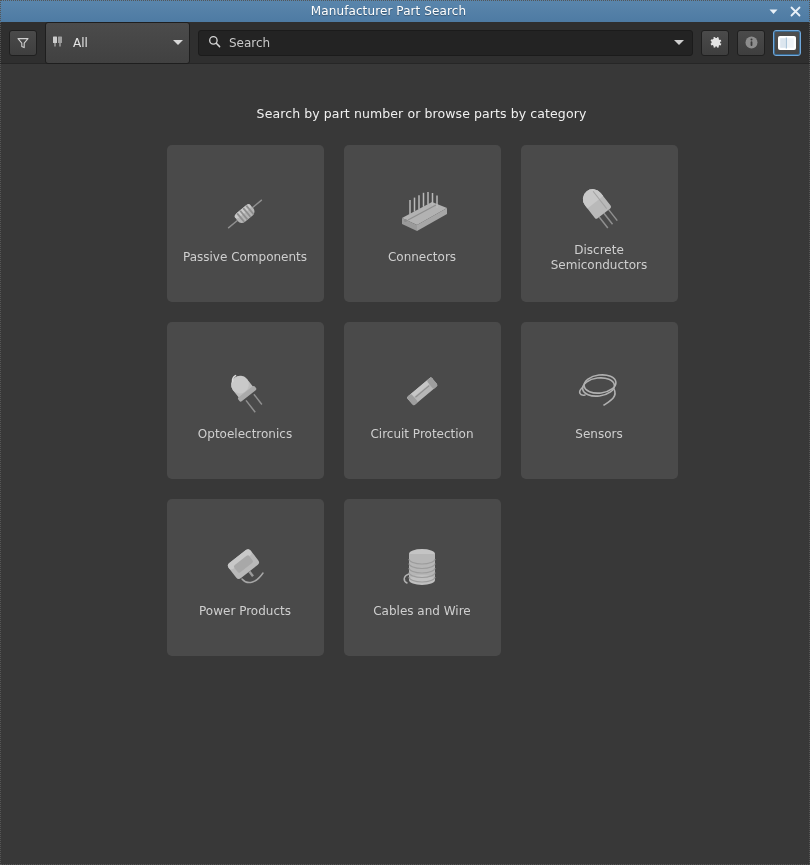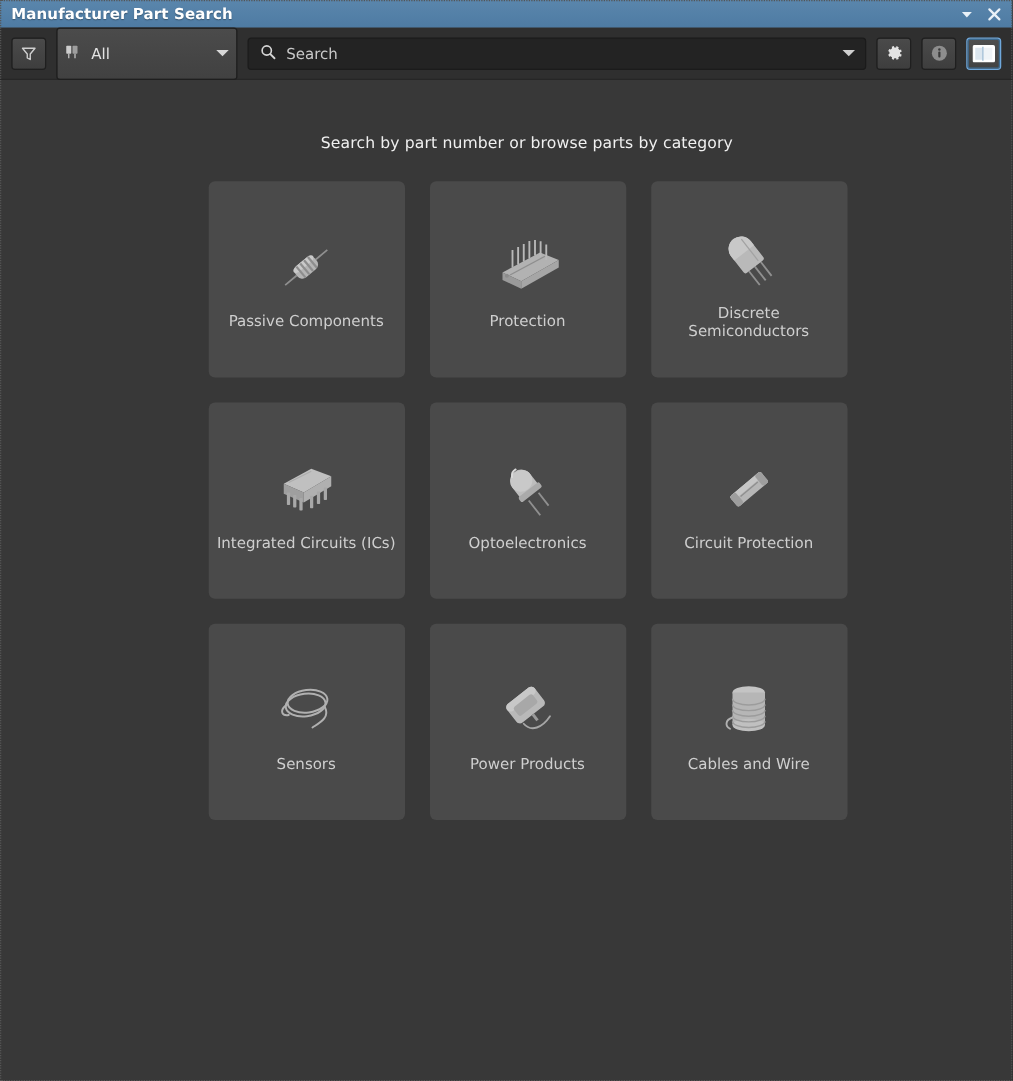--- a/index.html
+++ b/index.html
@@ -32,26 +32,27 @@
     background: linear-gradient(#5a86ac, #4e7ba3);
     display: flex;
     align-items: center;
     padding: 0 6px 0 9px;
     box-sizing: border-box;
     position: relative;
   }
   .titlebar-title {
     color: #ffffff;
     font-size: 12px;
-    font-weight: bold;
+    font-weight: normal;
     letter-spacing: .1px;
     text-shadow: 0 1px 1px rgba(0,0,0,.35);
     flex: 1 1 auto;
     white-space: nowrap;
     overflow: hidden;
+    text-align: center;
   }
   .titlebar-buttons {
     display: flex;
     align-items: center;
     gap: 11px;
     padding-right: 3px;
   }
   .tb-btn {
     color: #e7eef5;
     font-size: 11px;
@@ -330,58 +331,37 @@
                 <path d="M31.5 18.8 V4.8"></path>
                   <path d="M36 16.4 V4"></path>
                   <path d="M40.5 17.4 V5"></path>
                 <path d="M45 20 V7.6"></path>
               </g>
               <path d="M16 32 L44 17" stroke="#8e8e8e" stroke-width="1.1"></path>
               <circle cx="13.5" cy="32.5" r="1.6" fill="#8c8c8c"></circle>
             </g>
           </svg>
         </div>
-        <div class="tile-label">Protection</div>
+        <div class="tile-label">Connectors</div>
       </div>
 
       <div class="tile">
         <div class="tile-icon">
           <svg width="56" height="56" viewBox="0 0 56 56">
             <g transform="rotate(-38 28 28)">
               <path d="M22 36 V50 M28 36 V50 M34 36 V50" stroke="#8f8f8f" stroke-width="1.5"></path>
               <path d="M18 18 a10 10 0 0 1 20 0 V34 a2 2 0 0 1 -2 2 H20 a2 2 0 0 1 -2 -2 Z" fill="#b9b9b9"></path>
               <path d="M18 18 a10 10 0 0 1 20 0 V22 H18 Z" fill="#c8c8c8"></path>
               <path d="M33 12 V34" stroke="#a2a2a2" stroke-width="1"></path>
             </g>
           </svg>
         </div>
         <div class="tile-label">Discrete Semiconductors</div>
       </div>
 
-      <div class="tile">
-        <div class="tile-icon">
-          <svg width="60" height="52" viewBox="0 0 60 52">
-            <g>
-              <path d="M12 22 L34 10 L50 16 L28 29 Z" fill="#c0c0c0"></path>
-              <path d="M12 22 L28 29 L28 37 L12 30 Z" fill="#9f9f9f"></path>
-              <path d="M28 29 L50 16 L50 24 L28 37 Z" fill="#b0b0b0"></path>
-              <g fill="#a8a8a8">
-                <rect x="14.5" y="29" width="2.6" height="10" rx="0.6"></rect>
-                <rect x="19.5" y="31" width="2.6" height="10" rx="0.6"></rect>
-                <rect x="24.5" y="33.4" width="2.6" height="10" rx="0.6"></rect>
-                <rect x="33" y="31.5" width="2.6" height="10" rx="0.6"></rect>
-                <rect x="38.5" y="28.2" width="2.6" height="10" rx="0.6"></rect>
-                <rect x="44" y="25" width="2.6" height="10" rx="0.6"></rect>
-              </g>
-              <path d="M16 21 L34 12" stroke="#adadad" stroke-width="1"></path>
-            </g>
-          </svg>
-        </div>
-        <div class="tile-label">Integrated Circuits (ICs)</div>
-      </div>
 
       <div class="tile">
         <div class="tile-icon">
           <svg width="56" height="56" viewBox="0 0 56 56">
             <g transform="rotate(-38 28 28)">
               <path d="M23 36 V51 M33 36 V49" stroke="#8f8f8f" stroke-width="1.5"></path>
               <path d="M19 20 a9 9 0 0 1 18 0 V30 H19 Z" fill="#bdbdbd"></path>
               <ellipse cx="28" cy="20" rx="9" ry="8.5" fill="#c9c9c9"></ellipse>
               <rect x="17.5" y="29" width="21" height="5" rx="1.6" fill="#aaaaaa"></rect>
               <path d="M24 13 a6 6 0 0 1 6 -3" stroke="#dadada" stroke-width="1.6" fill="none" stroke-linecap="round"></path>

